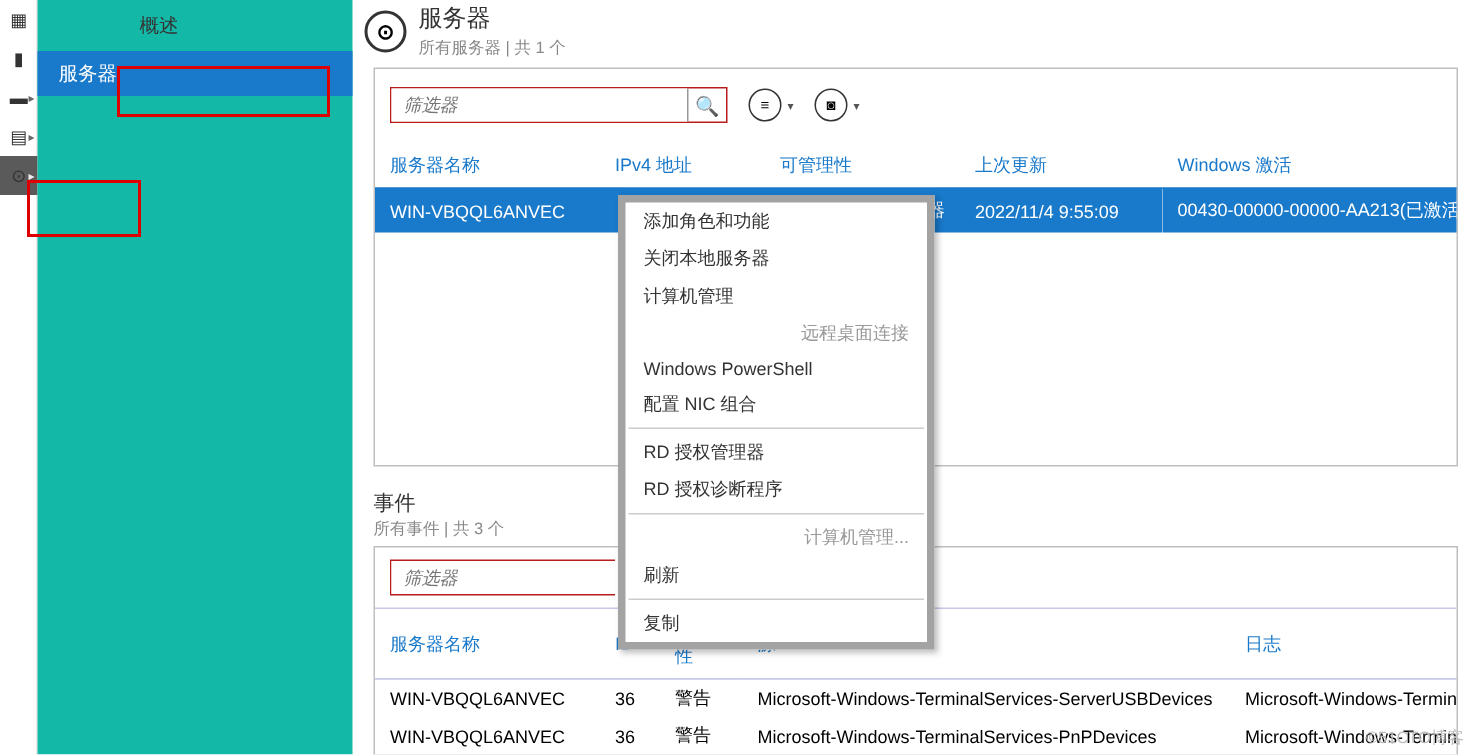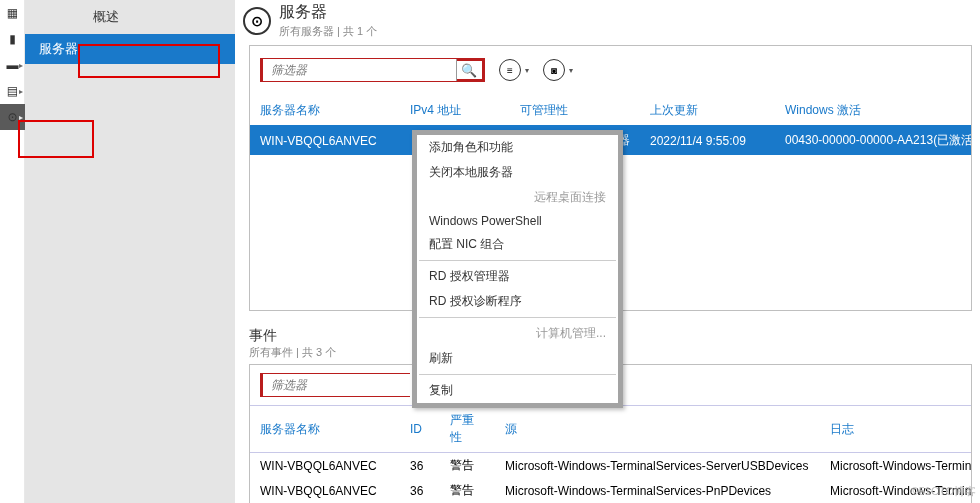--- a/index.html
+++ b/index.html
@@ -5,21 +5,21 @@
     * { margin: 0; padding: 0; box-sizing: border-box; font-family: "Microsoft YaHei", "Segoe UI", sans-serif; }
     body { width: 980px; height: 503px; background: #fff; font-size: 12px; overflow: hidden; position: relative; }
 
     
     .icon-rail { position: absolute; left: 0; top: 0; width: 25px; height: 503px; background: #fff; border-right: 1px solid #e8e8e8; z-index: 1; }
     .icon-rail .rail-item { width: 25px; height: 26px; display: flex; align-items: center; justify-content: center; color: #333; position: relative; }
     .icon-rail .chev { position: absolute; right: 2px; font-size: 8px; color: #666; }
     .rail-rds { background: #5a5a5a; color: #fff; height: 30px; }
 
     
-    .sidebar { position: absolute; left: 25px; top: 0; width: 210px; height: 503px; background: #e5e5e5; z-index: 1; }
+    .sidebar { position: absolute; left: 25px; top: 0; width: 210px; height: 503px; background: #14b8a6; z-index: 1; }
     .sidebar .overview { padding: 8px 0 8px 68px; color: #333; font-size: 13px; }
     .sidebar .servers-item { background: #1979ca; color: #fff; padding: 6px 0 6px 14px; font-size: 13px; position: relative; }
     
     
     .red-box { position: absolute; border: 2px solid #d00; z-index: 10; pointer-events: none; }
     .rb1 { left: 78px; top: 44px; width: 142px; height: 34px; }
     .rb2 { left: 18px; top: 120px; width: 76px; height: 38px; }
     .rb3 { left: 413px; top: 279px; width: 173px; height: 22px; }
 
     
@@ -27,21 +27,21 @@
 
     
     .section-header { display: flex; align-items: center; padding: 2px 0 6px 8px; }
     .section-icon { width: 28px; height: 28px; border: 2px solid #333; border-radius: 50%; display: flex; align-items: center; justify-content: center; margin-right: 8px; flex-shrink: 0; font-size: 14px; font-weight: bold; }
     .section-title { font-size: 16px; color: #333; font-weight: 400; }
     .section-subtitle { font-size: 11px; color: #888; margin-top: 1px; }
 
     
     .content-block { border: 1px solid #bfbfbf; margin: 0 8px 0 14px; padding: 6px 0 0 0; }
     .filter-bar { display: flex; align-items: center; gap: 12px; padding: 6px 10px 4px 10px; }
-    .filter-input { display: flex; align-items: center; border: 3px solid #b91c1c; width: 225px; height: 24px; }
+    .filter-input { display: flex; align-items: center; border: 1px solid #b91c1c; width: 225px; height: 24px; }
     .filter-input input { flex: 1; border: none; outline: none; padding: 0 8px; font-size: 12px; font-style: italic; color: #888; height: 22px; }
     .filter-input .sbtn { width: 26px; height: 22px; border-left: 1px solid #999; display: flex; align-items: center; justify-content: center; font-size: 13px; }
     .circle-btn { width: 22px; height: 22px; border: 1.5px solid #333; border-radius: 50%; display: flex; align-items: center; justify-content: center; font-size: 10px; margin: 0 2px; }
     .chev-small { font-size: 8px; color: #555; margin-left: 2px; }
 
     
     .tbl { width: 100%; border-collapse: collapse; margin-top: 10px; table-layout: fixed; }
     .tbl th { text-align: left; font-weight: normal; color: #1979ca; padding: 6px 10px; border-bottom: 1px solid #1979ca; font-size: 12px; }
     .tbl td { padding: 6px 10px; font-size: 12px; color: #333; white-space: nowrap; overflow: hidden; }
     .tbl .sel td { background: #1979ca; color: #fff; }
@@ -183,20 +183,21 @@
           <td>Microsoft-Windows-Terminal</td>
         </tr>
       </tbody>
     </table>
   </div>
 </div>
 
 <div class="context-menu">
   <div class="mi">添加角色和功能</div>
   <div class="mi">关闭本地服务器</div>
+  <div class="mi">计算机管理</div>
   <div class="mi disabled">远程桌面连接</div>
   <div class="mi">Windows PowerShell</div>
   <div class="mi">配置 NIC 组合</div>
   <div class="sep"></div>
   <div class="mi">RD 授权管理器</div>
   <div class="mi">RD 授权诊断程序</div>
   <div class="sep"></div>
   <div class="mi disabled">计算机管理...</div>
   <div class="mi">刷新</div>
   <div class="sep"></div>

